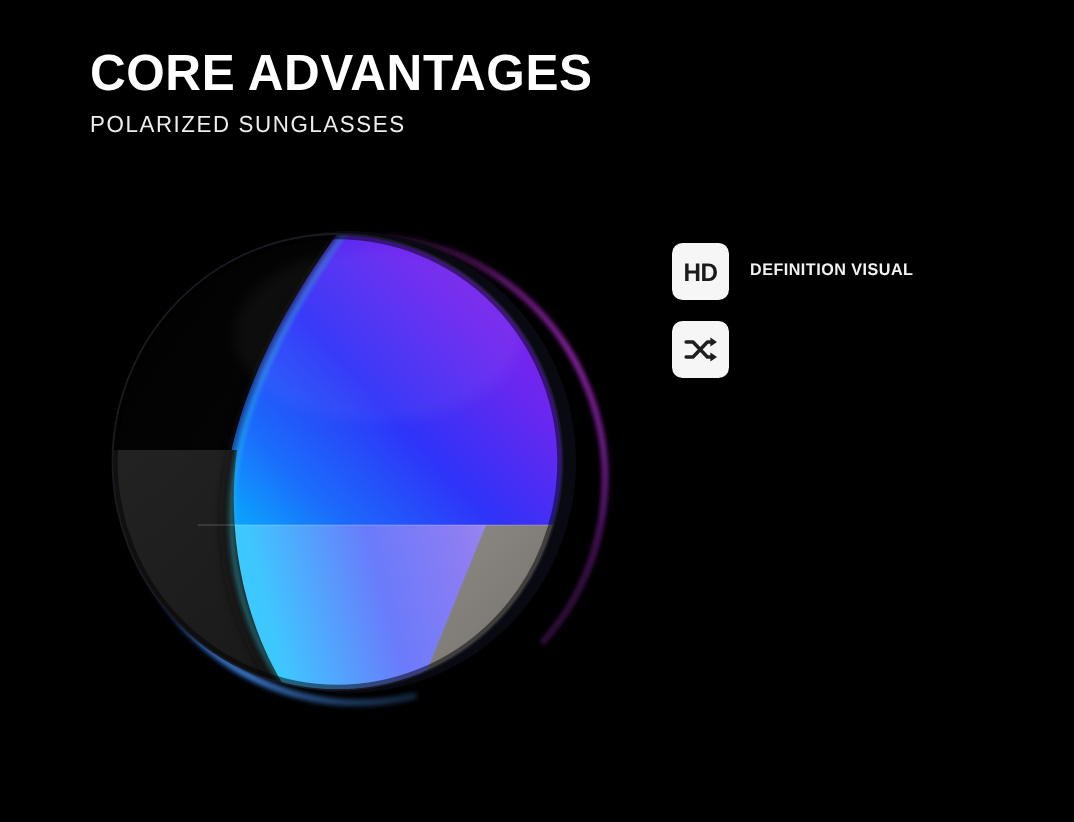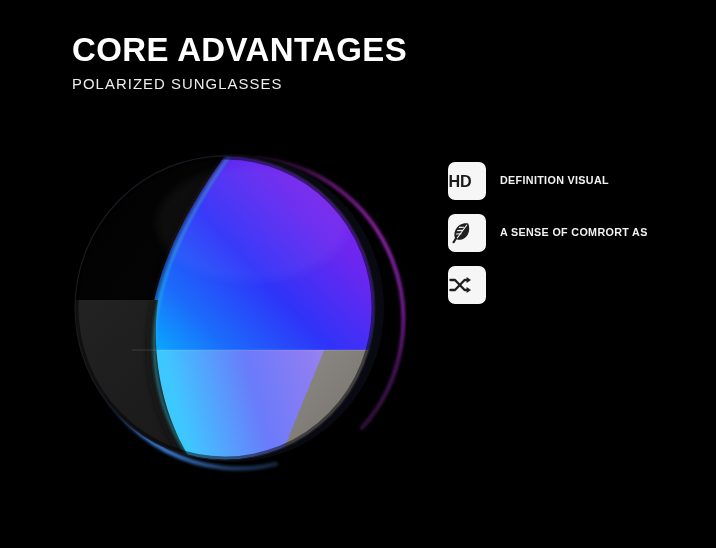--- a/index.html
+++ b/index.html
@@ -15,21 +15,21 @@
     position: relative;
     width: 716px;
     height: 548px;
     background: #000000;
     overflow: hidden;
   }
 
   
   #heading {
     position: absolute;
-    left: 72px;
+    left: 60px;
     top: 32px;
     width: 400px;
   }
   #title {
     font-size: 34px;
     font-weight: bold;
     color: #ffffff;
     letter-spacing: 0.4px;
     line-height: 1.05;
     white-space: nowrap;
@@ -71,21 +71,21 @@
   .icon-box {
     position: absolute;
     left: 0;
     top: 0;
     width: 38px;
     height: 38px;
     background: #f6f6f6;
     border-radius: 7px;
     display: flex;
     align-items: center;
-    justify-content: flex-start;
+    justify-content: center;
     box-sizing: border-box;
   }
   .icon-box svg { display: block; }
   .hd-text {
     font-size: 17px;
     font-weight: bold;
     color: #1b1b1b;
     letter-spacing: -0.3px;
     line-height: 1;
     transform: scaleX(0.95);
@@ -242,38 +242,20 @@
     <div class="feature-row">
       <div class="icon-box">
         <span class="hd-text">HD</span>
       </div>
       <div class="feature-label">DEFINITION VISUAL</div>
     </div>
 
 
 
 
-    <div class="feature-row">
-      <div class="icon-box">
-        <svg width="24" height="24" viewBox="0 0 24 24">
-          <path d="M20.2 2.4 C 15 1.4 9.6 4.2 7.4 9.1
-                   C 5.9 12.4 6.2 15.2 7 17.1
-                   L 4.2 21.6 L 6 22.6 L 8.7 18.2
-                   C 10.6 19 13.4 19 16.4 17.2
-                   C 21 14.5 22.4 7.6 20.2 2.4 Z" fill="#1f1f1f"></path>
-          <g stroke="#f6f6f6" stroke-width="1.1" stroke-linecap="round">
-            <line x1="18.6" y1="4.2" x2="9.4" y2="16.8"></line>
-            <line x1="11.4" y1="6.4" x2="15.8" y2="6.2"></line>
-            <line x1="9.6" y1="9.6" x2="14.4" y2="9.4"></line>
-            <line x1="8.4" y1="13" x2="13" y2="12.8"></line>
-          </g>
-        </svg>
-      </div>
-      <div class="feature-label">A SENSE OF COMRORT AS</div>
-    </div>
 
     <div class="feature-row">
       <div class="icon-box">
         <svg width="24" height="20" viewBox="0 0 24 20">
           <g fill="none" stroke="#1f1f1f" stroke-width="2.3" stroke-linecap="round" stroke-linejoin="round">
             <path d="M2.4 5 L 7 5 L 16.6 15 L 19.6 15"></path>
             <path d="M2.4 15 L 7 15 L 16.6 5 L 19.6 5"></path>
           </g>
           <path d="M18.6 2 L 23 5 L 18.6 8 Z" fill="#1f1f1f"></path>
           <path d="M18.6 12 L 23 15 L 18.6 18 Z" fill="#1f1f1f"></path>

